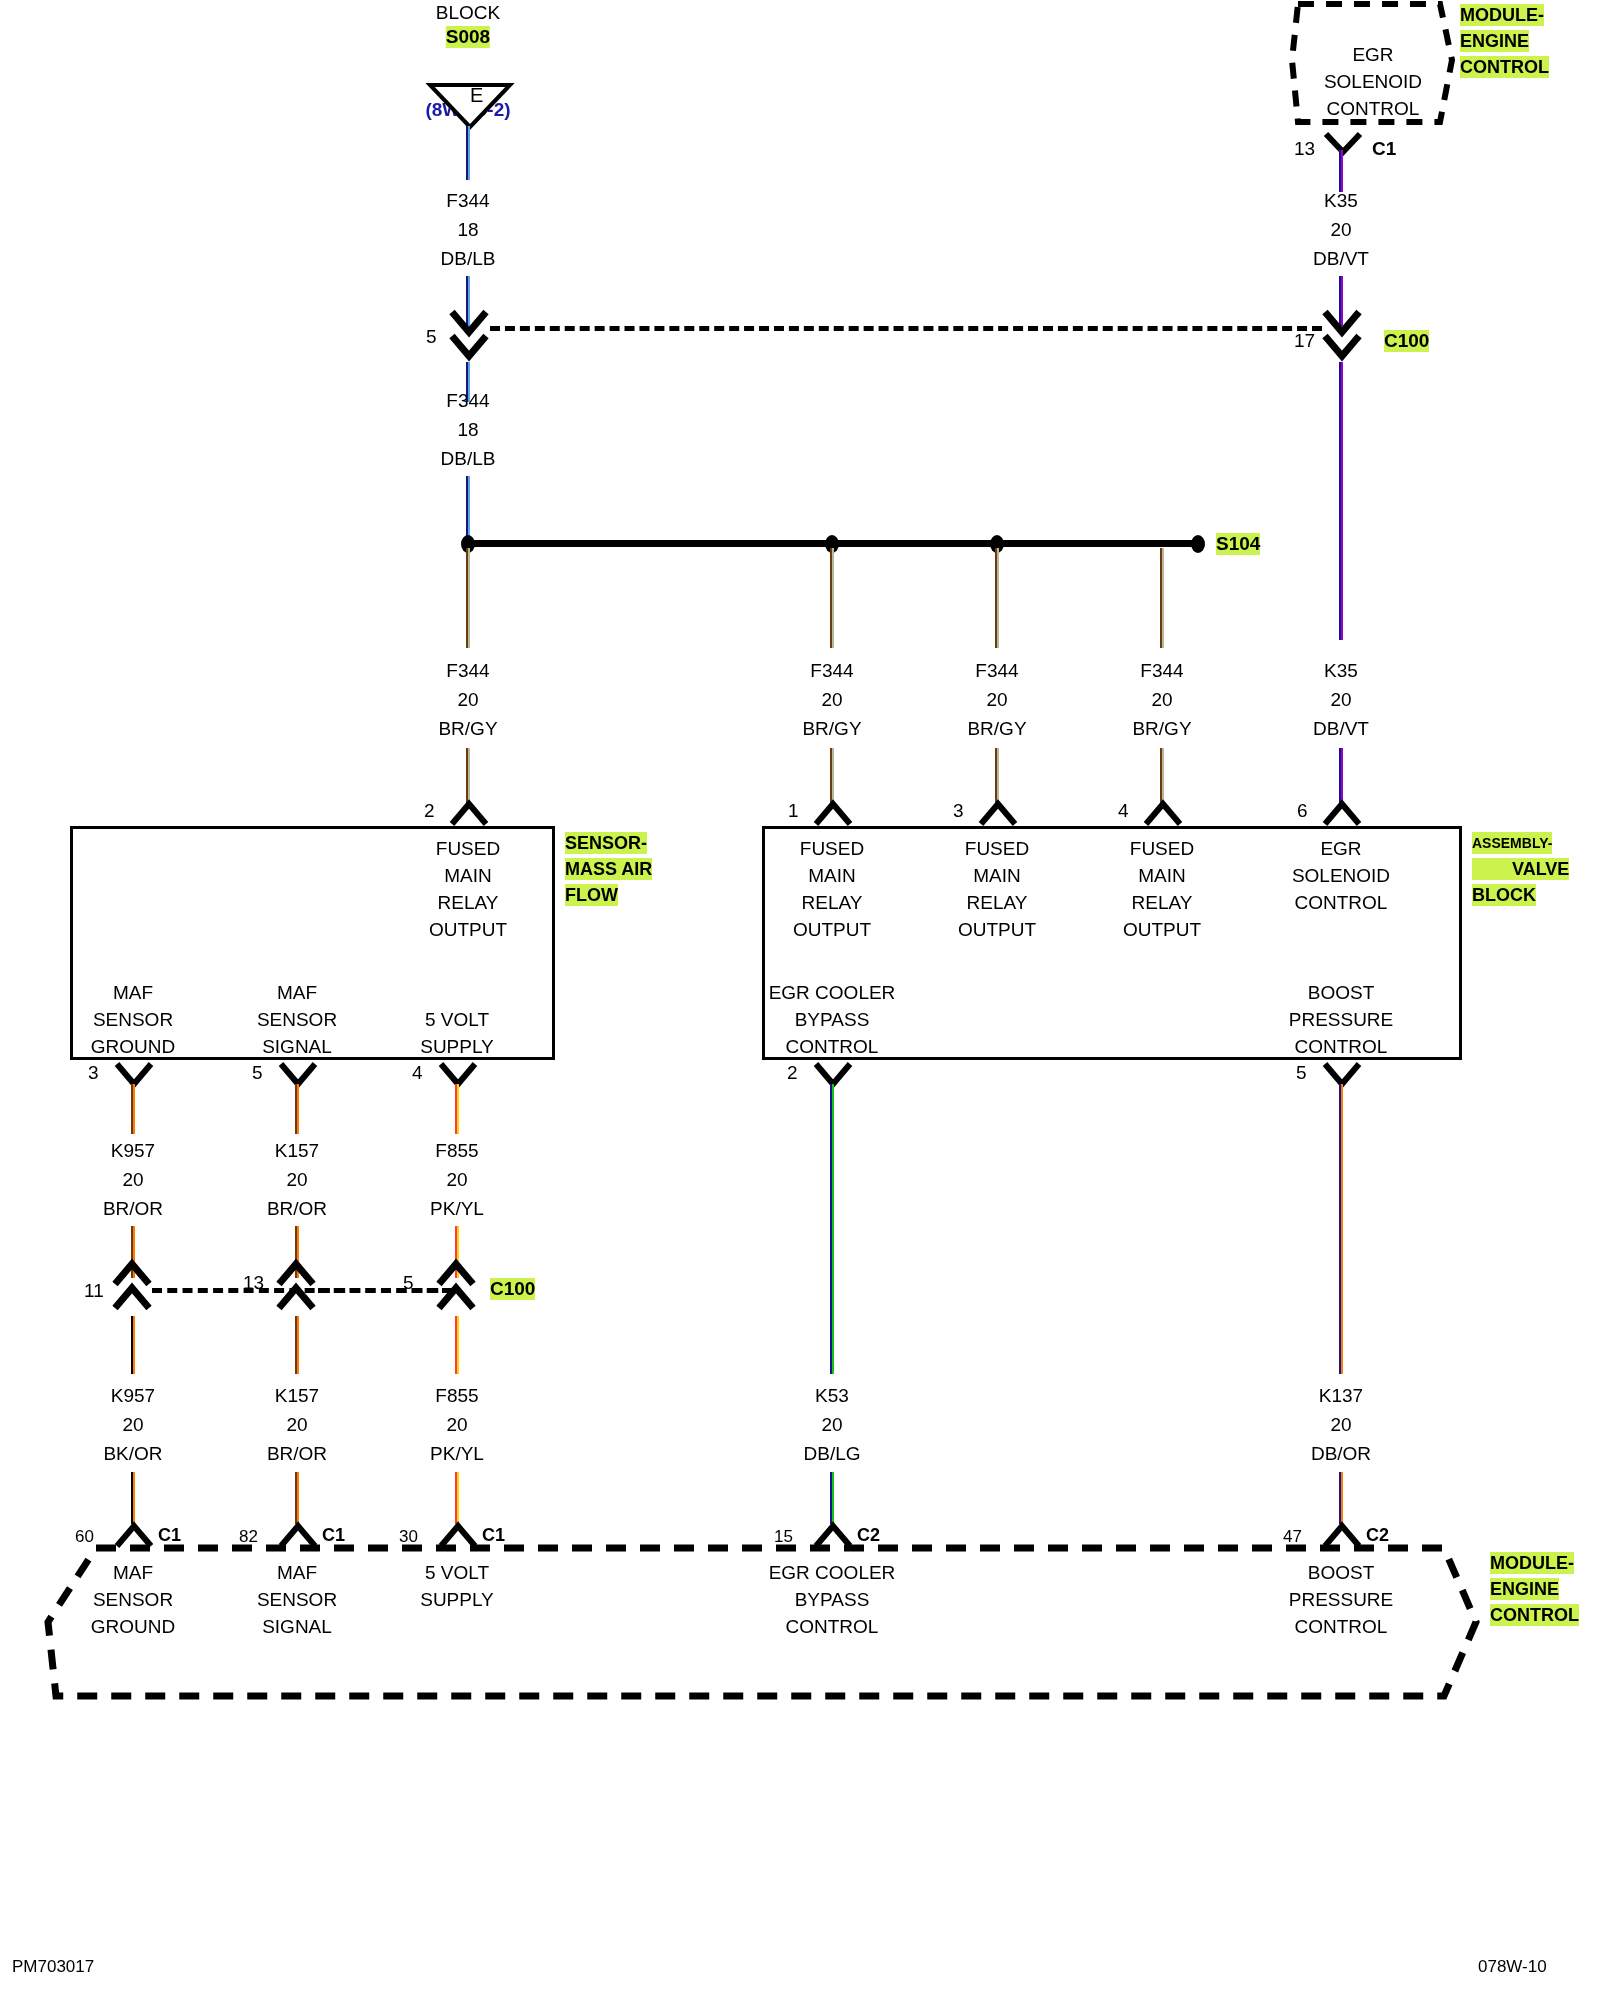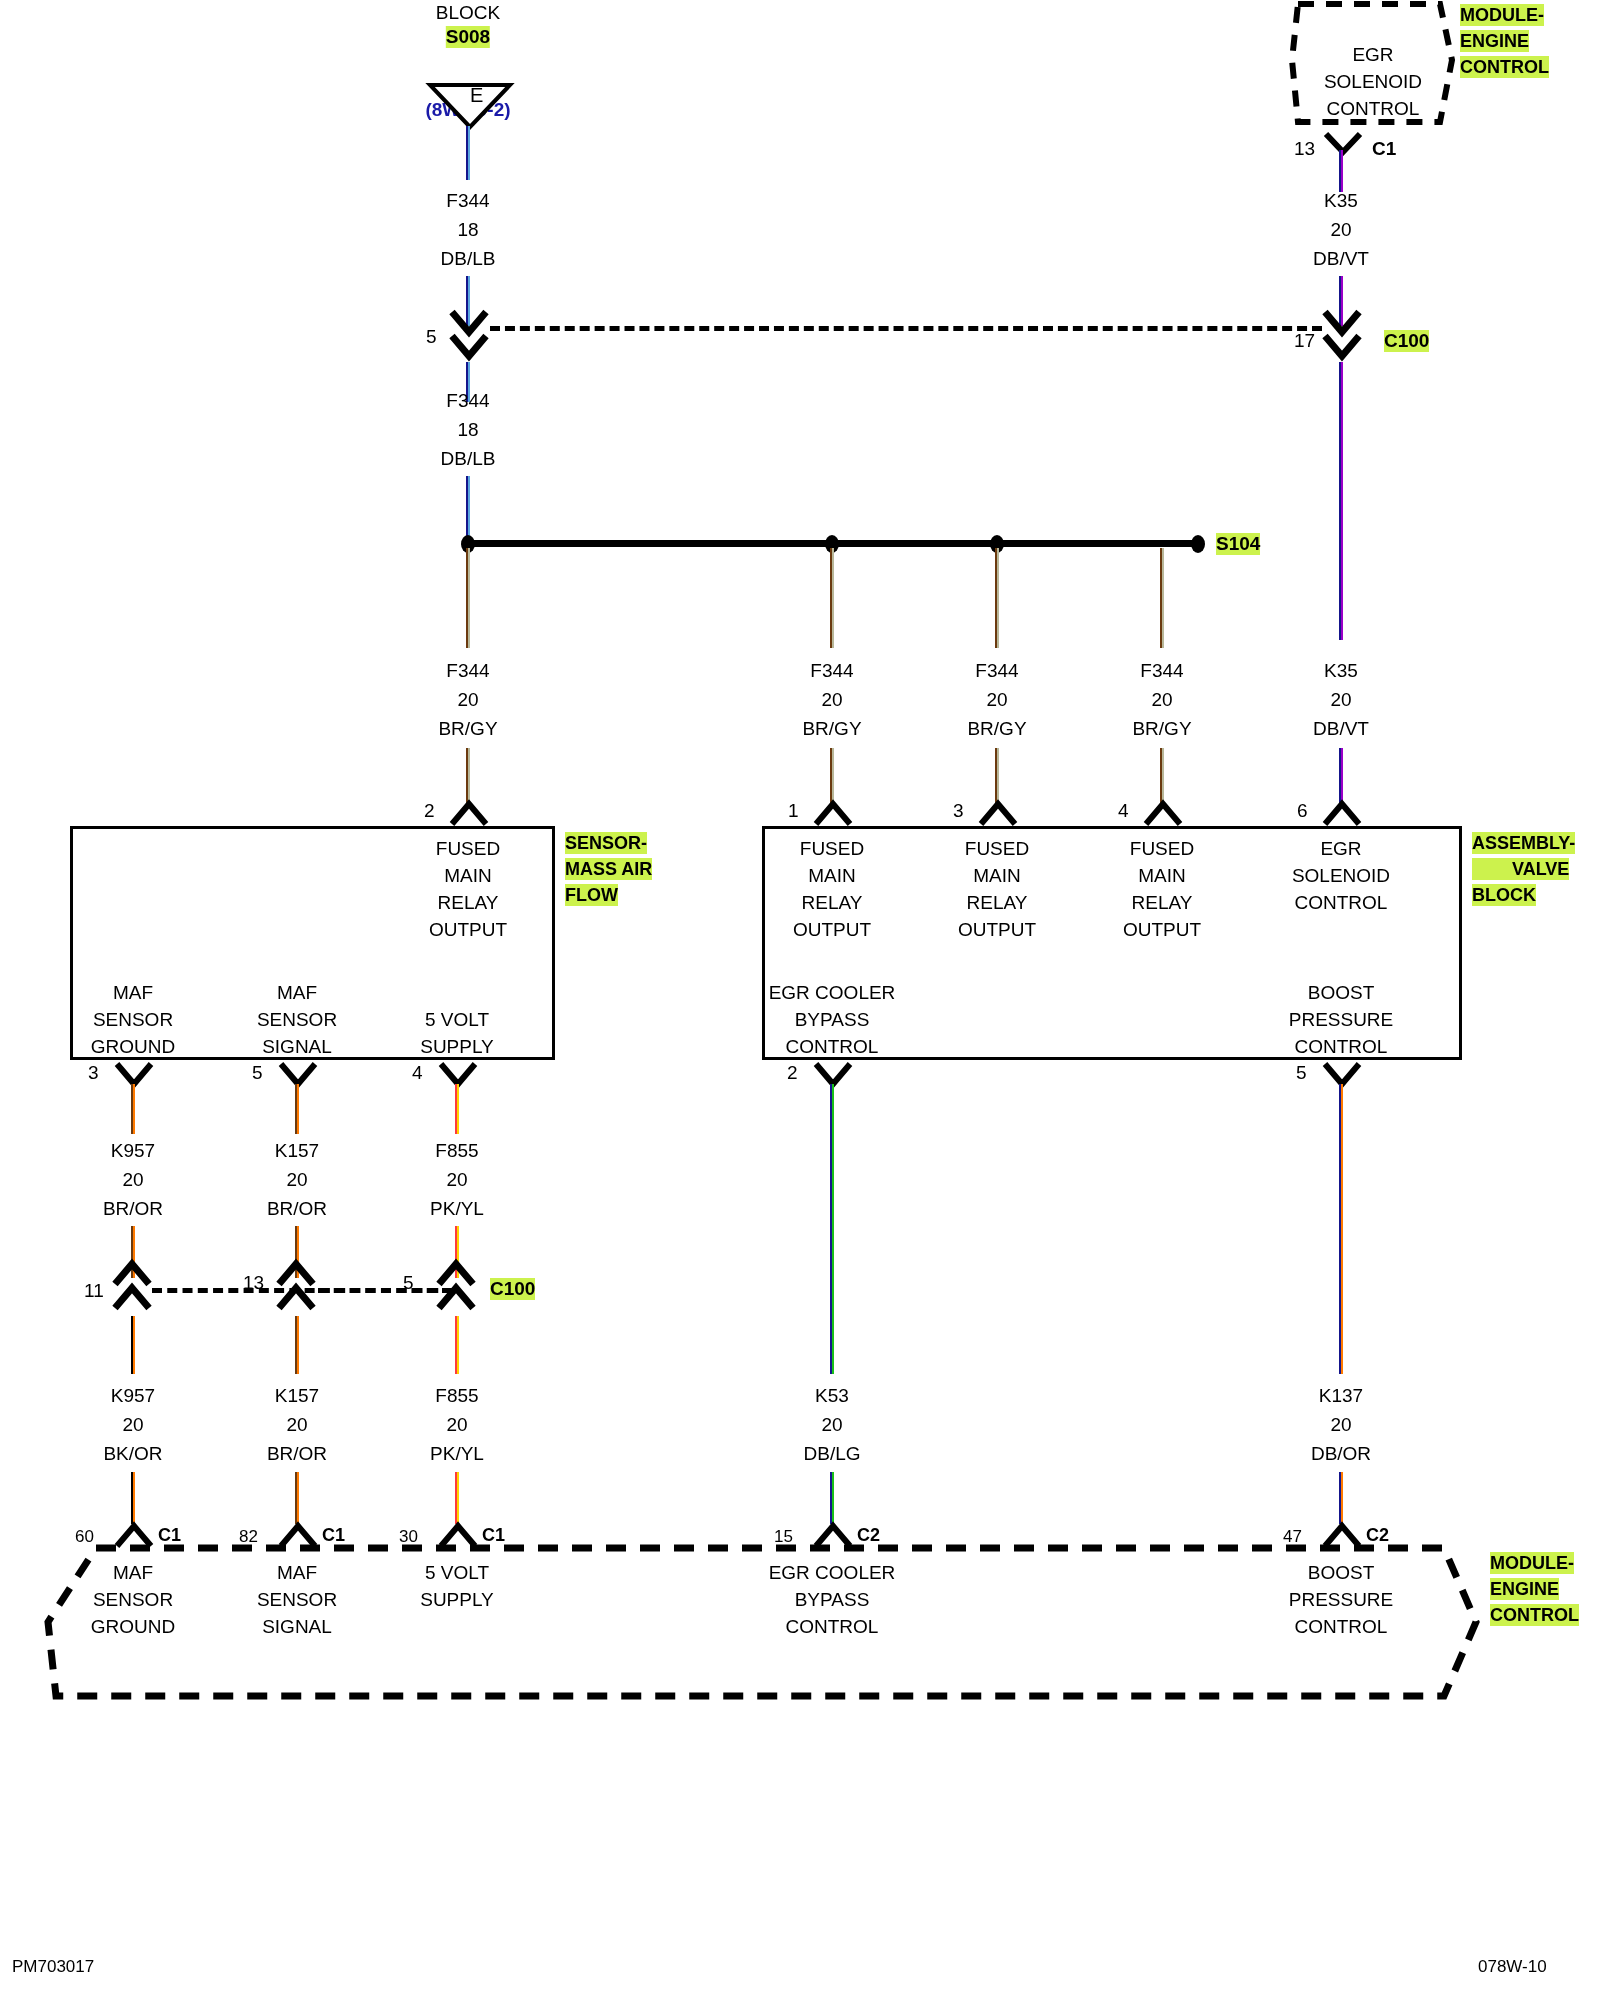--- a/index.html
+++ b/index.html
@@ -188,21 +188,21 @@
   <div class="txt ctr" style="left:1341px;top:892px;">CONTROL</div>
 
   <div class="txt ctr" style="left:832px;top:982px;">EGR COOLER</div>
   <div class="txt ctr" style="left:832px;top:1009px;">BYPASS</div>
   <div class="txt ctr" style="left:832px;top:1036px;">CONTROL</div>
 
   <div class="txt ctr" style="left:1341px;top:982px;">BOOST</div>
   <div class="txt ctr" style="left:1341px;top:1009px;">PRESSURE</div>
   <div class="txt ctr" style="left:1341px;top:1036px;">CONTROL</div>
 
-  <div class="txt hl" style="left:1472px;top:832px;font-size:18px;">ASSEMBLY-</div>
+  <div class="txt hl" style="left:1472px;top:832px;font-size:14px;">ASSEMBLY-</div>
   <div class="txt hl" style="left:1472px;top:858px;font-size:18px;padding-left:40px;">VALVE</div>
   <div class="txt hl" style="left:1472px;top:884px;font-size:18px;">BLOCK</div>
 
   <svg class="conn" style="left:113px;top:1062px;" width="42" height="28">
     <path d="M4,2 L21,22 L38,2" fill="none" stroke="#000" stroke-width="6"></path>
   </svg>
   <div class="txt" style="left:88px;top:1062px;">3</div>
 
   <svg class="conn" style="left:277px;top:1062px;" width="42" height="28">
     <path d="M4,2 L21,22 L38,2" fill="none" stroke="#000" stroke-width="6"></path>

